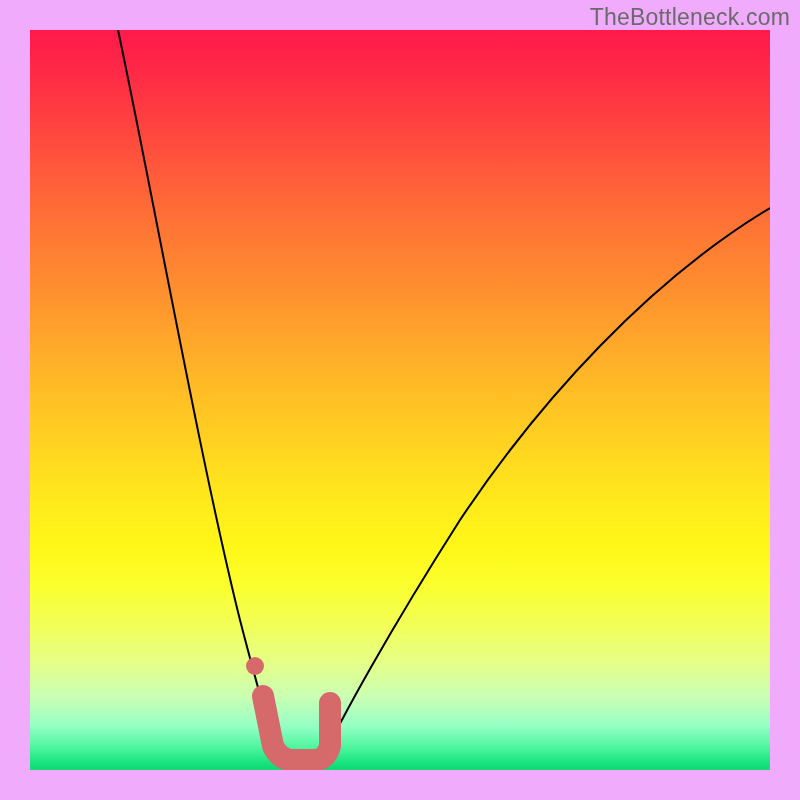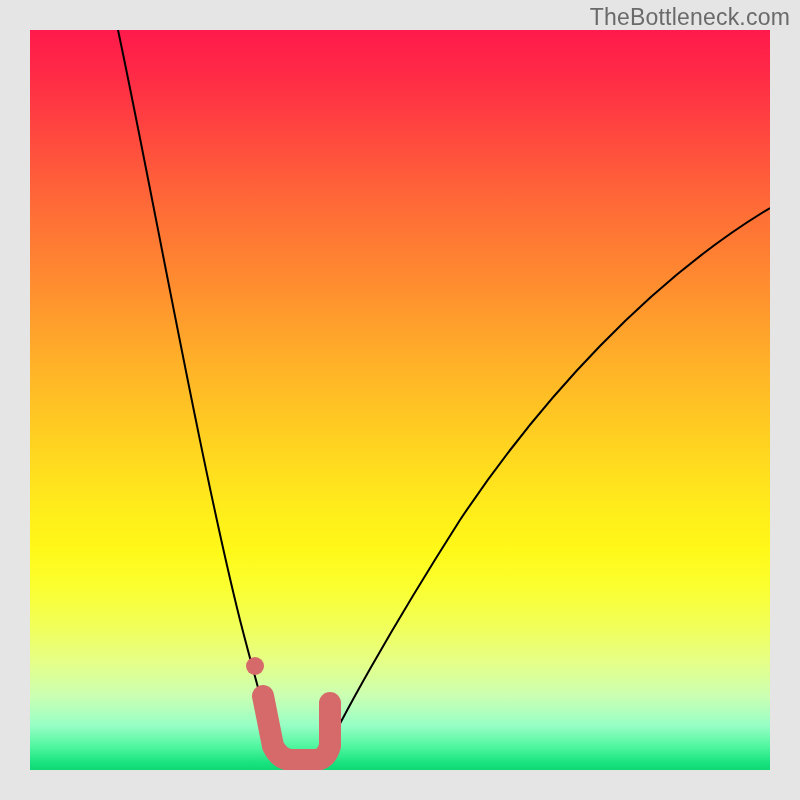--- a/index.html
+++ b/index.html
@@ -8,21 +8,21 @@
     width: 800px;
     height: 800px;
     background: #000;
     font-family: Arial, Helvetica, sans-serif;
     overflow: hidden;
   }
   .canvas {
     position: relative;
     width: 800px;
     height: 800px;
-    background: #e5e5e5;
+    background: #f0abfc;
   }
   .plot-area {
     position: absolute;
     left: 30px;
     top: 30px;
     width: 740px;
     height: 740px;
     overflow: hidden;
   }
   .gradient-bg {

